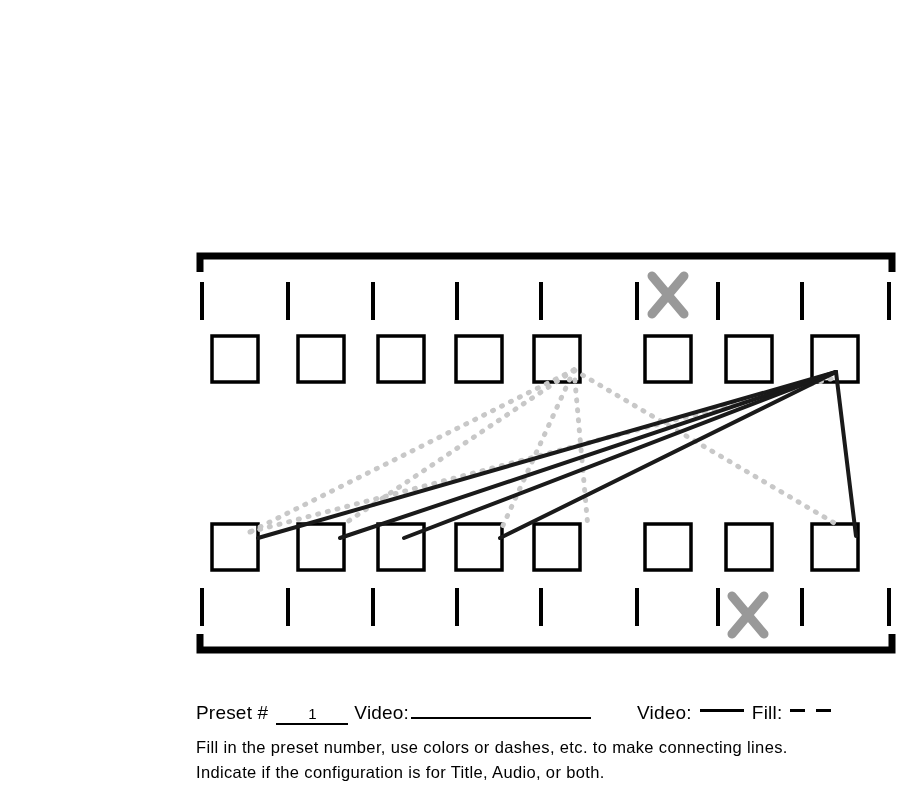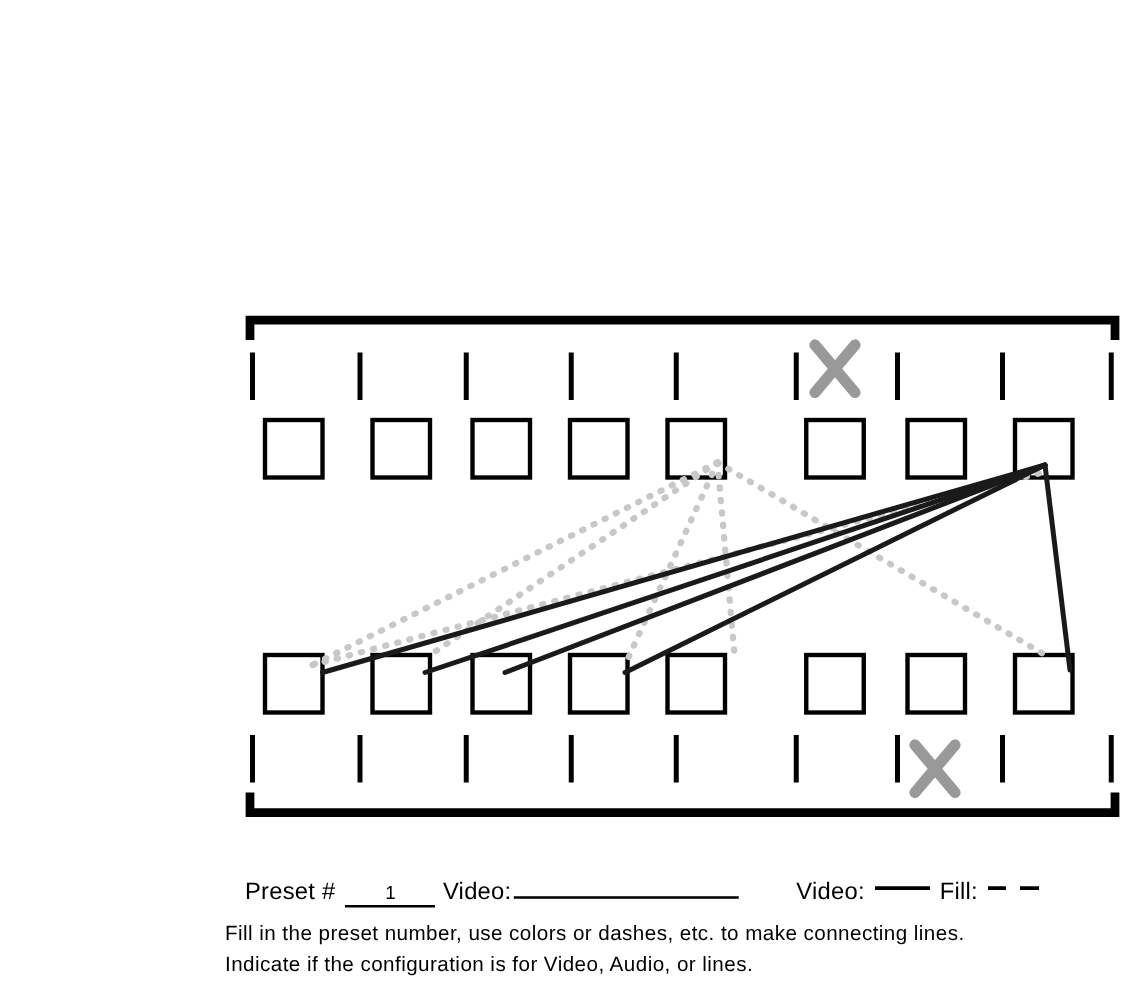--- a/index.html
+++ b/index.html
@@ -85,21 +85,21 @@
     content: "";
     position: absolute;
     left: 0;
     top: 4px;
     width: 44px;
     height: 3px;
     background: repeating-linear-gradient(to right, #000 0 15px, transparent 15px 26px);
   }
   .instructions {
     position: absolute;
-    left: 180px;
+    left: 196px;
     top: 735px;
     width: 700px;
     font-size: 16.5px;
     line-height: 25px;
     letter-spacing: 0.35px;
   }
   .instructions div {
     white-space: nowrap;
   }
 </style>
@@ -196,16 +196,16 @@
     <span class="title-blank"></span>
     <span class="legend-gap"></span>
     <span class="form-label">Video:</span>
     <span class="swatch swatch-solid"></span>
     <span class="form-label">Fill:</span>
     <span class="swatch swatch-dashed"></span>
   </div>
 
   <div class="instructions">
     <div>Fill in the preset number, use colors or dashes, etc. to make connecting lines.</div>
-    <div>Indicate if the configuration is for Video, Audio, or lines.</div>
+    <div>Indicate if the configuration is for Title, Audio, or both.</div>
   </div>
 
 </div>
 
 </body></html>

